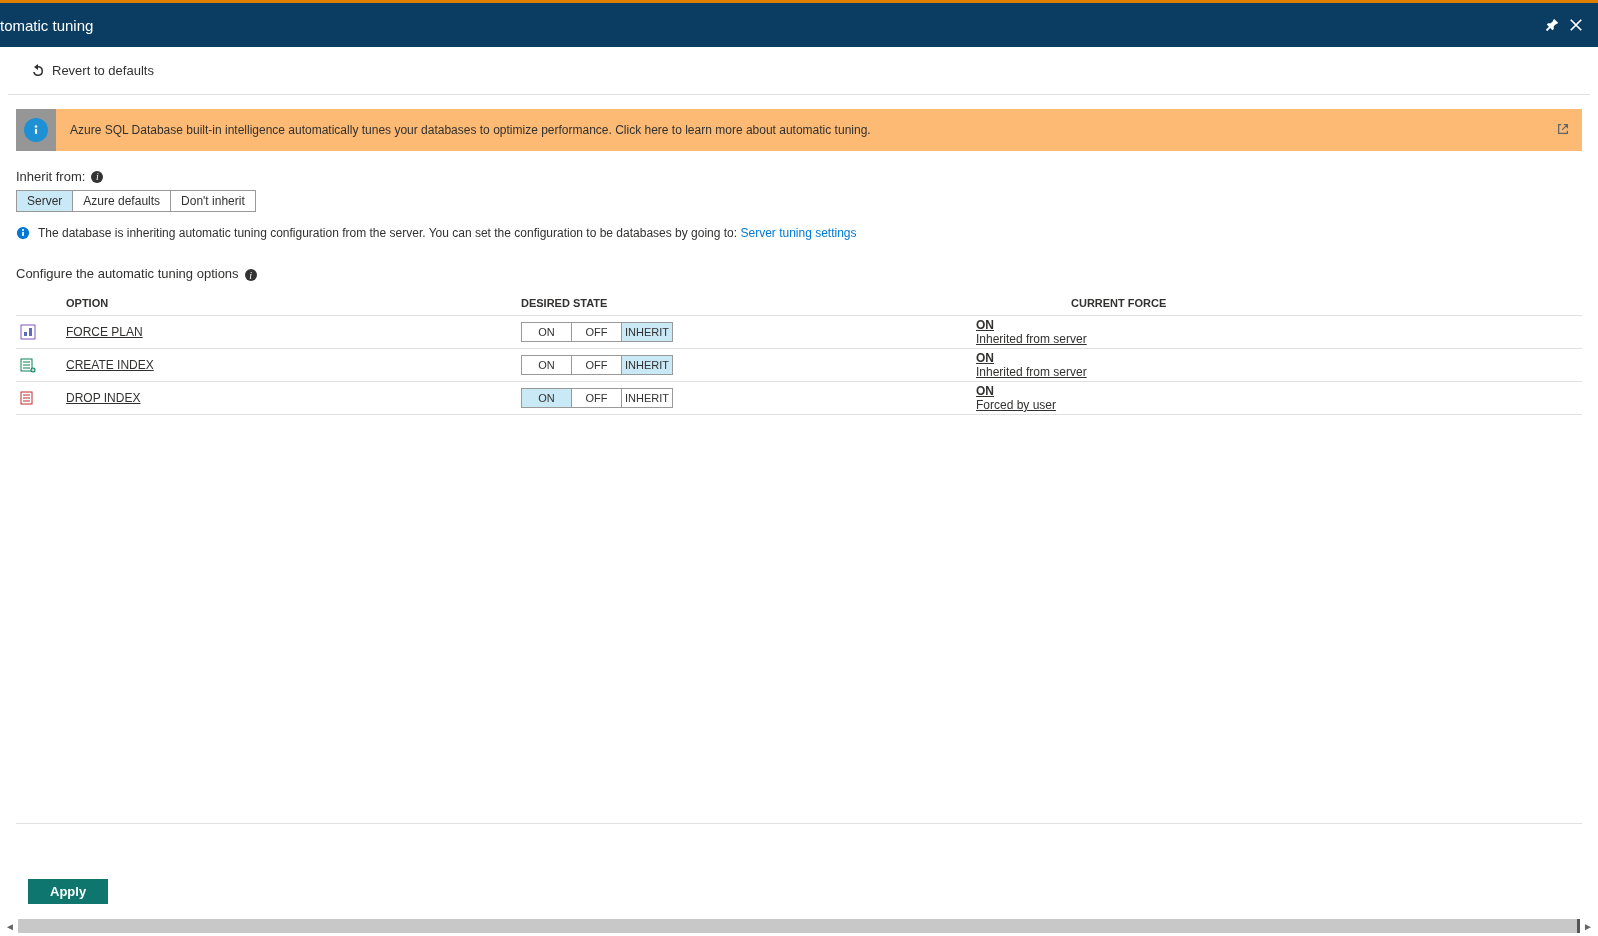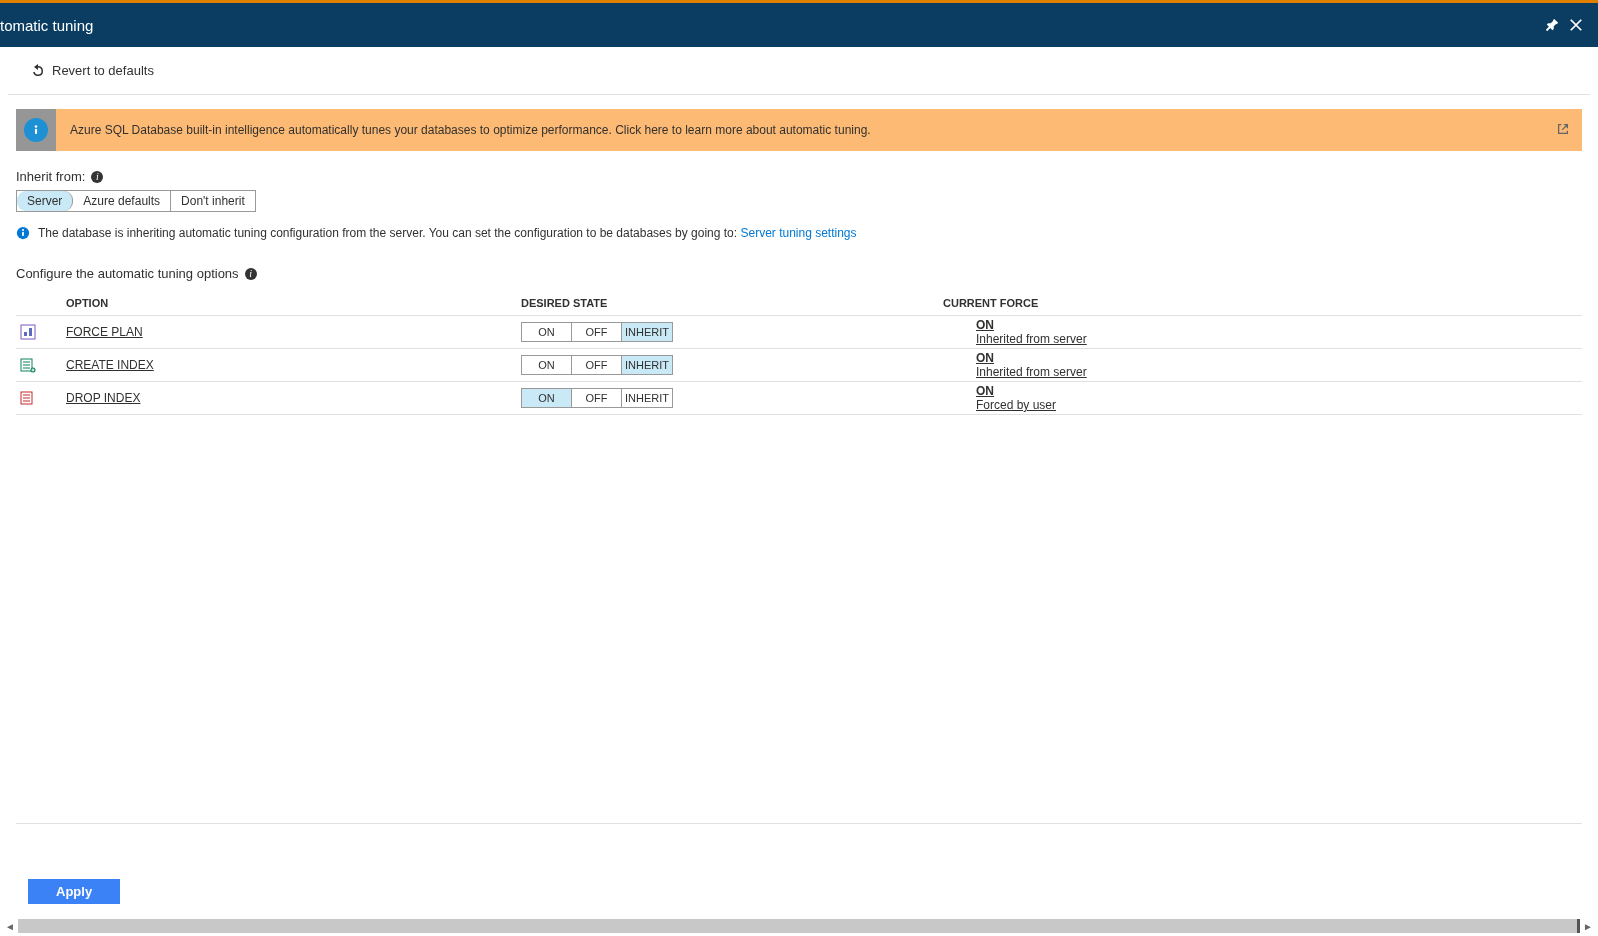--- a/index.html
+++ b/index.html
@@ -117,49 +117,49 @@
   .segmented button {
     background: #fff;
     border: none;
     border-right: 1px solid #999;
     padding: 3px 10px;
     font-size: 12px;
     cursor: pointer;
     color: #323130;
   }
   .segmented button:last-child { border-right: none; }
-  .segmented button.active { background: #c9e9f7; border-radius: 9px; }
+  .segmented button.active { background: #c9e9f7; }
   .inherit-note {
     display:flex;
     align-items:center;
     gap:8px;
     margin-top: 14px;
     font-size: 12px;
   }
   .inherit-note svg{flex-shrink:0;}
   .inherit-note a { color: #0078d4; text-decoration:none; }
   .configure-label {
     margin-top: 26px;
     font-size: 13px;
-    display:flex;align-items:center;gap:6px;
+    display:flex;align-items:flex-end;gap:6px;
   }
   .options-table {
     margin-top: 10px;
     width: 100%;
   }
   .opt-headers {
     display:flex;
     font-size: 11px;
     font-weight:600;
     color: #323130;
     padding: 6px 0;
   }
   .col-icon{width:50px;}
   .col-option{width:455px;}
-  .col-desired{width:422px;}
+  .col-desired{width:550px;}
   .col-current{flex:1;}
   .opt-row{
     display:flex;
     align-items:center;
     border-top:1px solid #e1e1e1;
     min-height:32px;
     padding: 2px 0;
     text-decoration: underline;
   }
   .opt-row:last-child{border-bottom:1px solid #e1e1e1;}
@@ -182,22 +182,22 @@
   .state-seg button.active{background:#c9e9f7;}
   .footer-sep{
     position:absolute;
     left:16px;right:16px;
     bottom:112px;
     border-top:1px solid #e1e1e1;
   }
   .apply-btn{
     position:absolute;
     left:28px;bottom:32px;
-    background:#3b82f6;color:#fff;border:none;
-    padding:5px 28px;font-size:13px;font-weight:600;
+    background:#0f766e;color:#fff;border:none;
+    padding:5px 22px;font-size:13px;font-weight:600;
     cursor:pointer;
   }
   .hscroll{
     position:absolute;left:2px;right:2px;bottom:2px;height:16px;
     background:#fff;display:flex;align-items:center;
   }
   .hscroll .arrow{
     width:16px;height:16px;display:flex;align-items:center;justify-content:center;
     color:#666;font-size:10px;cursor:pointer;
   }

